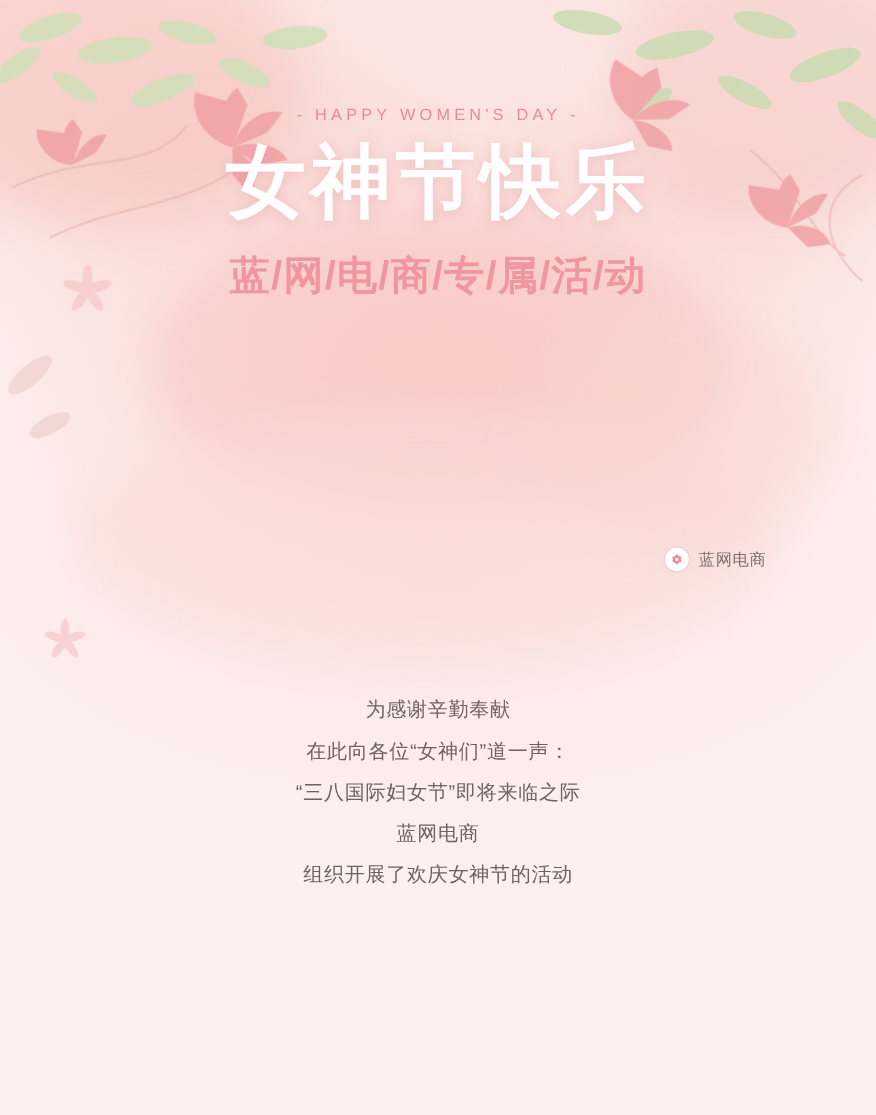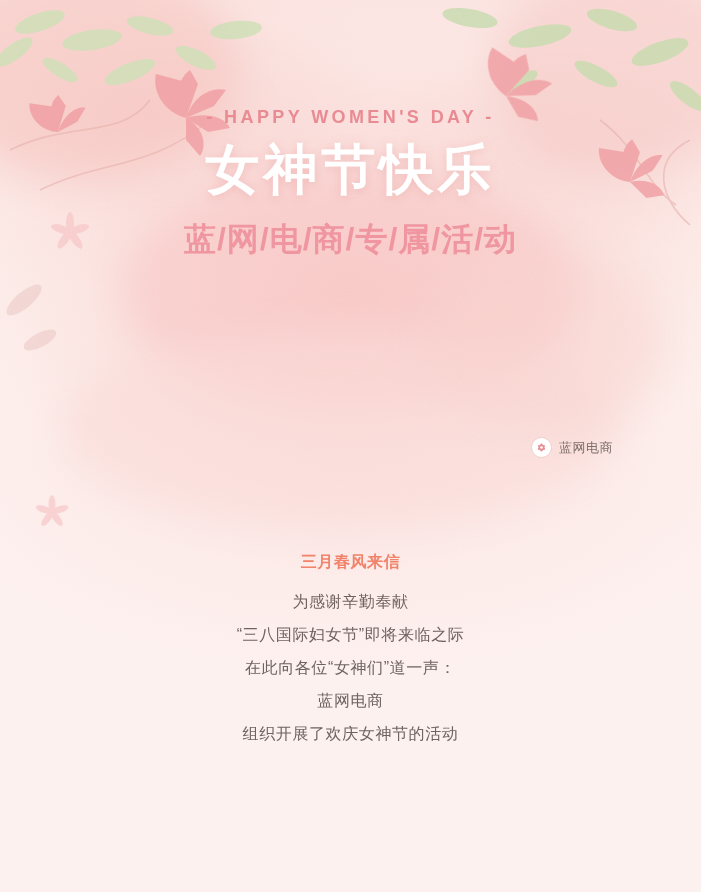--- a/index.html
+++ b/index.html
@@ -50,30 +50,30 @@
 
   
   .header {
     position: absolute;
     left: 0;
     top: 0;
     width: 701px;
     text-align: center;
   }
   .eyebrow {
-    margin-top: 107px;
-    font-size: 18px;
+    margin-top: 84px;
+    font-size: 13px;
     letter-spacing: 3.4px;
     color: #e98b92;
-    font-weight: 700;
+    font-weight: 400;
     white-space: nowrap;
   }
   .maintitle {
     margin-top: 14px;
-    font-size: 54px;
+    font-size: 64px;
     line-height: 1;
     font-weight: 700;
     color: #ffffff;
     letter-spacing: 4px;
     text-shadow: 0 2px 10px rgba(224,140,140,0.35);
   }
   .subtitle {
     margin-top: 22px;
     font-size: 32px;
     letter-spacing: 1px;
@@ -233,21 +233,20 @@
           <ellipse cx="10" cy="10" rx="2.6" ry="6" transform="rotate(60 10 10)"></ellipse>
           <ellipse cx="10" cy="10" rx="2.6" ry="6" transform="rotate(120 10 10)"></ellipse>
         </g>
         <circle cx="10" cy="10" r="2" fill="#fff"></circle>
       </svg>
     </span>
     <span class="brand-name">蓝网电商</span>
   </div>
 
   <div class="body-copy">
-    <div class="line accent-orange">三月春风来信</div>
     <div class="line gap-top">为感谢辛勤奉献</div>
+    <div class="line">在此向各位“女神们”道一声：</div>
     <div class="line">“三八国际妇女节”即将来临之际</div>
-    <div class="line">在此向各位“女神们”道一声：</div>
     <div class="line">蓝网电商</div>
     <div class="line">组织开展了欢庆女神节的活动</div>
   </div>
 
 </div>
 
 </body></html>

